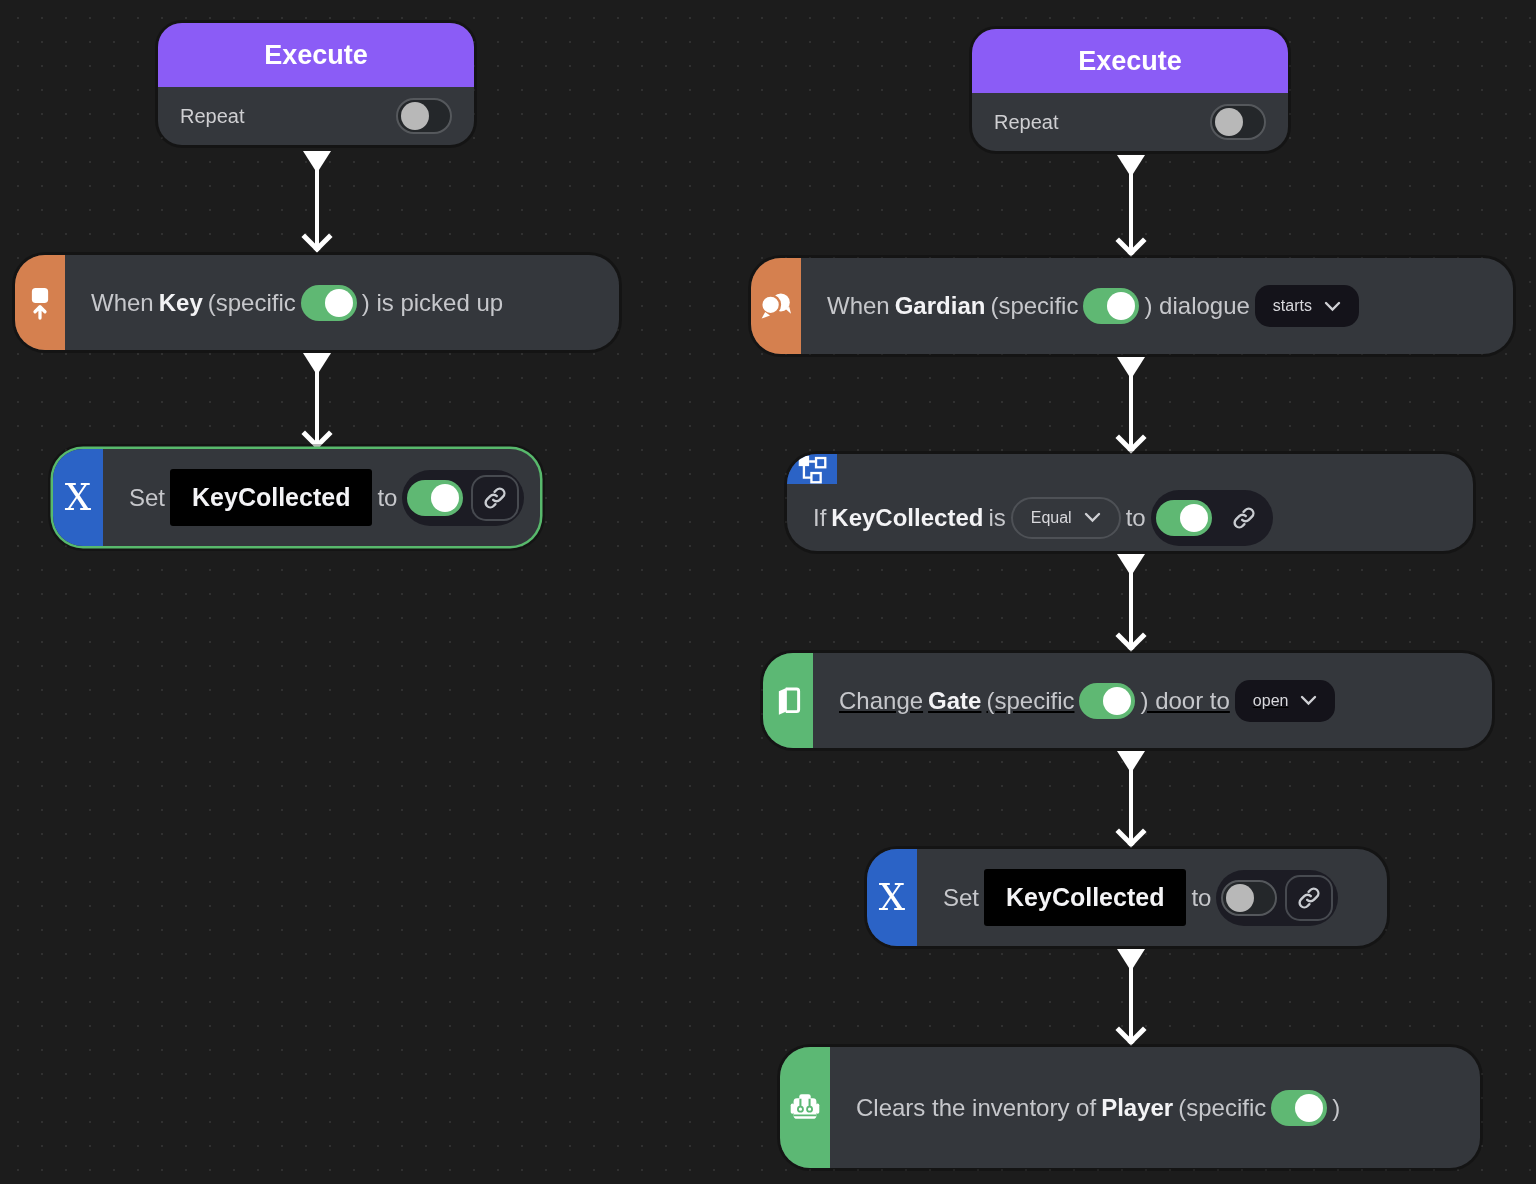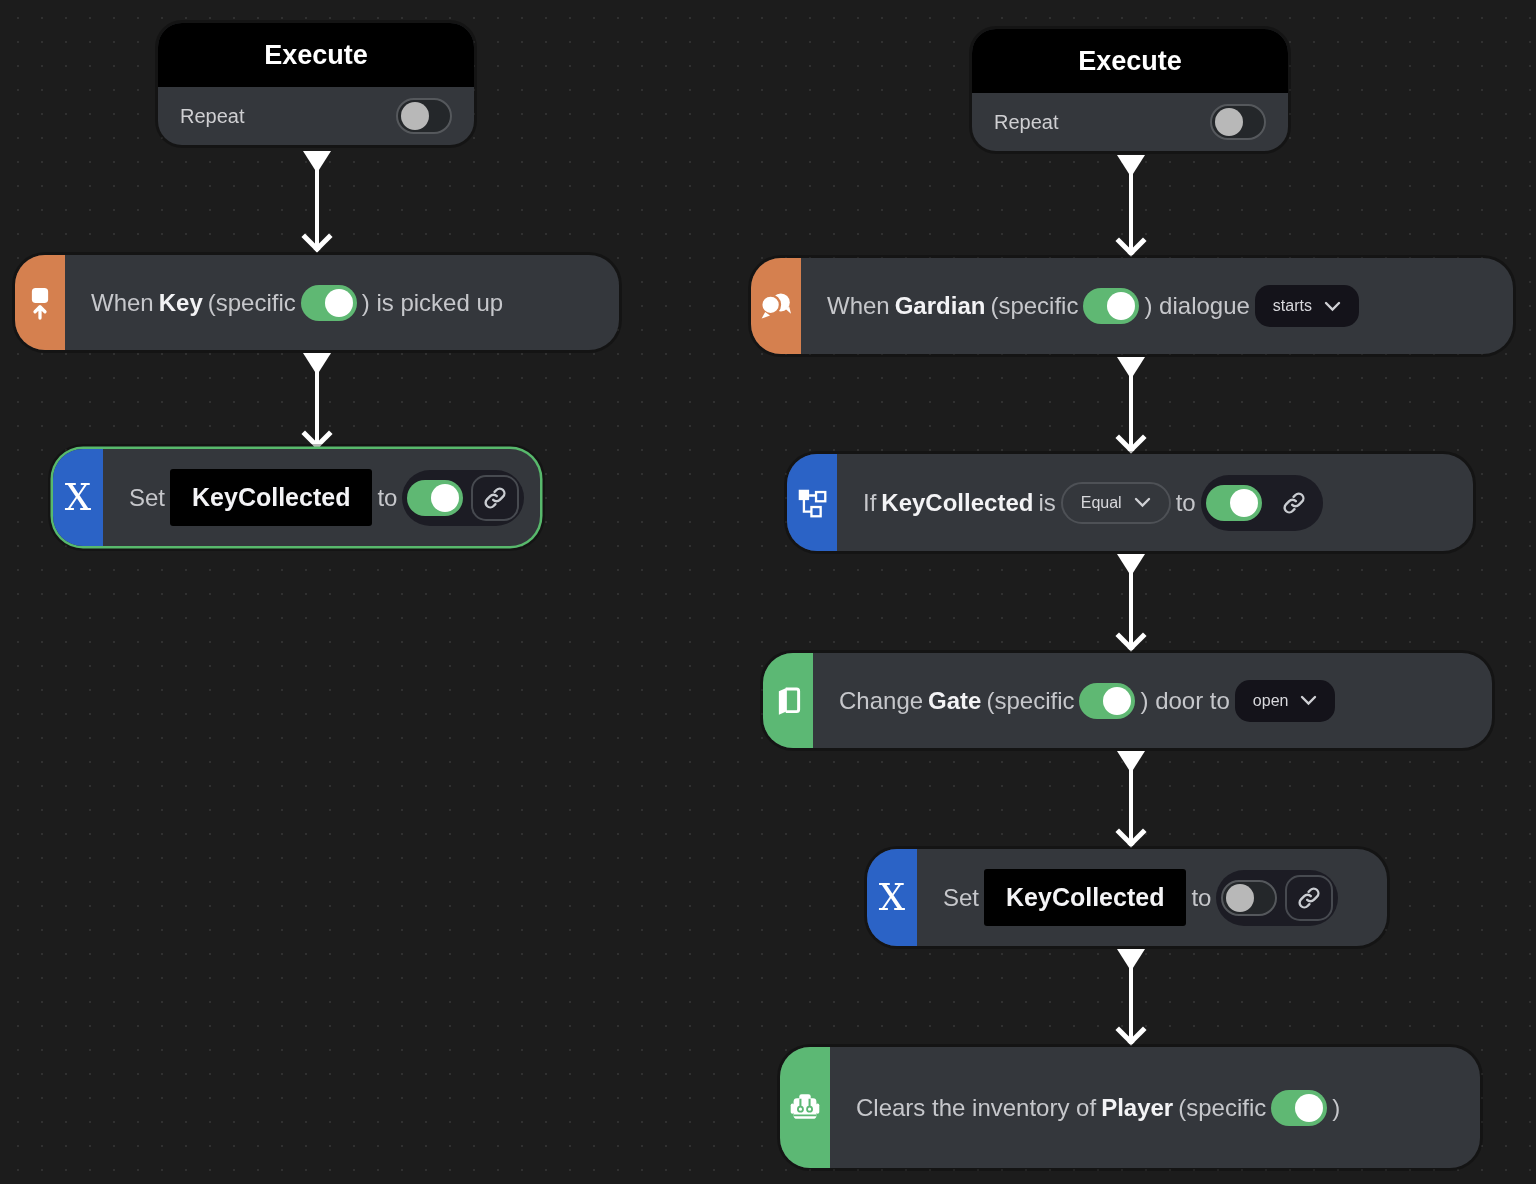--- a/index.html
+++ b/index.html
@@ -6,21 +6,21 @@
   .canvas{
     position:relative;width:1536px;height:1184px;overflow:hidden;
     background-color:#1c1c1c;
     background-image:radial-gradient(circle,#303030 1.2px,transparent 1.4px);
     background-size:24px 24px;background-position:6px 6px;
     font-family:"Liberation Sans","DejaVu Sans",sans-serif;
   }
 
   
   .exec{position:absolute;border-radius:24px;overflow:hidden;background:#34373c;box-shadow:0 0 0 3px rgba(0,0,0,.28);}
-  .exec .hdr{height:64px;background:#000000;color:#fff;font-weight:700;font-size:27px;display:flex;align-items:center;justify-content:center;cursor:pointer;}
+  .exec .hdr{height:64px;background:#8b5cf6;color:#fff;font-weight:700;font-size:27px;display:flex;align-items:center;justify-content:center;cursor:pointer;}
   .exec .bdy{height:58px;display:flex;align-items:center;justify-content:space-between;padding:0 22px;color:#cfcfd2;font-size:20px;}
 
   
   .flow-node{position:absolute;display:flex;align-items:stretch;background:#34373c;border-radius:30px;overflow:hidden;box-sizing:border-box;box-shadow:0 0 0 3px rgba(0,0,0,.28);}
   .flow-node.selected{box-shadow:0 0 0 2.5px #58b96c,0 0 0 5px rgba(0,0,0,.28);}
   .side{width:50px;flex:none;display:flex;align-items:center;justify-content:center;}
   .side.orange{background:#d5804f;}
   .side.blue{background:#2b63c6;}
   .side.green{background:#5cb874;}
   .content{flex:1;display:flex;align-items:center;gap:5px;padding:0 26px;font-size:24px;color:#c6c7cb;white-space:nowrap;}
@@ -161,21 +161,21 @@
       </span>
     </div>
   </div>
 
   <div class="arrow" style="left:1109px;top:357px;height:95px;">
     <span class="tri"></span>
       <span class="line"></span>
       <span class="chev"></span>
   </div>
 
-  <div class="flow-node" style="left:787px;top:454px;width:686px;height:97px;">
+  <div class="flow-node" style="left:787px;top:454px;width:686px;height:97px;flex-direction:column;">
     <div class="side blue">
       <svg width="30" height="30" viewBox="0 0 26 26">
         <rect x="1.5" y="1.5" width="9" height="9" fill="#fff"></rect>
         <rect x="16.5" y="3.5" width="8" height="8" fill="none" stroke="#fff" stroke-width="2"></rect>
         <rect x="12.5" y="16.5" width="8" height="8" fill="none" stroke="#fff" stroke-width="2"></rect>
         <path d="M10.5 6.5 H16.5 M6 10.5 V20.5 H12.5" stroke="#fff" stroke-width="2" fill="none"></path>
       </svg>
     </div>
     <div class="content">
       <span>If</span>
@@ -201,21 +201,21 @@
       </span>
     </div>
   </div>
 
   <div class="arrow" style="left:1109px;top:554px;height:96px;">
     <span class="tri"></span>
       <span class="line"></span>
       <span class="chev"></span>
   </div>
 
-  <div class="flow-node" style="left:763px;top:653px;width:729px;height:95px;">
+  <div class="flow-node" style="left:763px;top:653px;width:729px;height:95px;text-decoration:underline;">
     <div class="side green">
       <svg width="30" height="32" viewBox="0 0 26 28">
         <path d="M11 3.5 H20.5 a1.8 1.8 0 0 1 1.8 1.8 V21.5 a1.8 1.8 0 0 1 -1.8 1.8 H11" fill="none" stroke="#fff" stroke-width="2.6"></path>
         <path d="M12 2.5 L5 5.5 V26 L12 23 Z" fill="#fff"></path>
       </svg>
     </div>
     <div class="content">
       <span>Change</span>
       <span class="b">Gate</span>
       <span>(specific</span>

